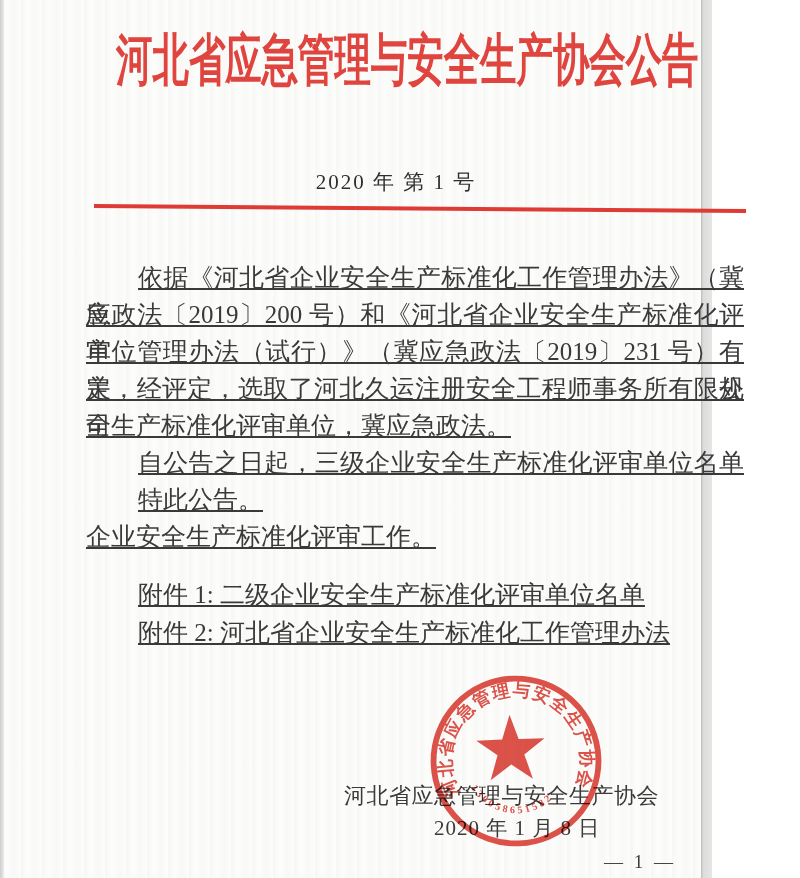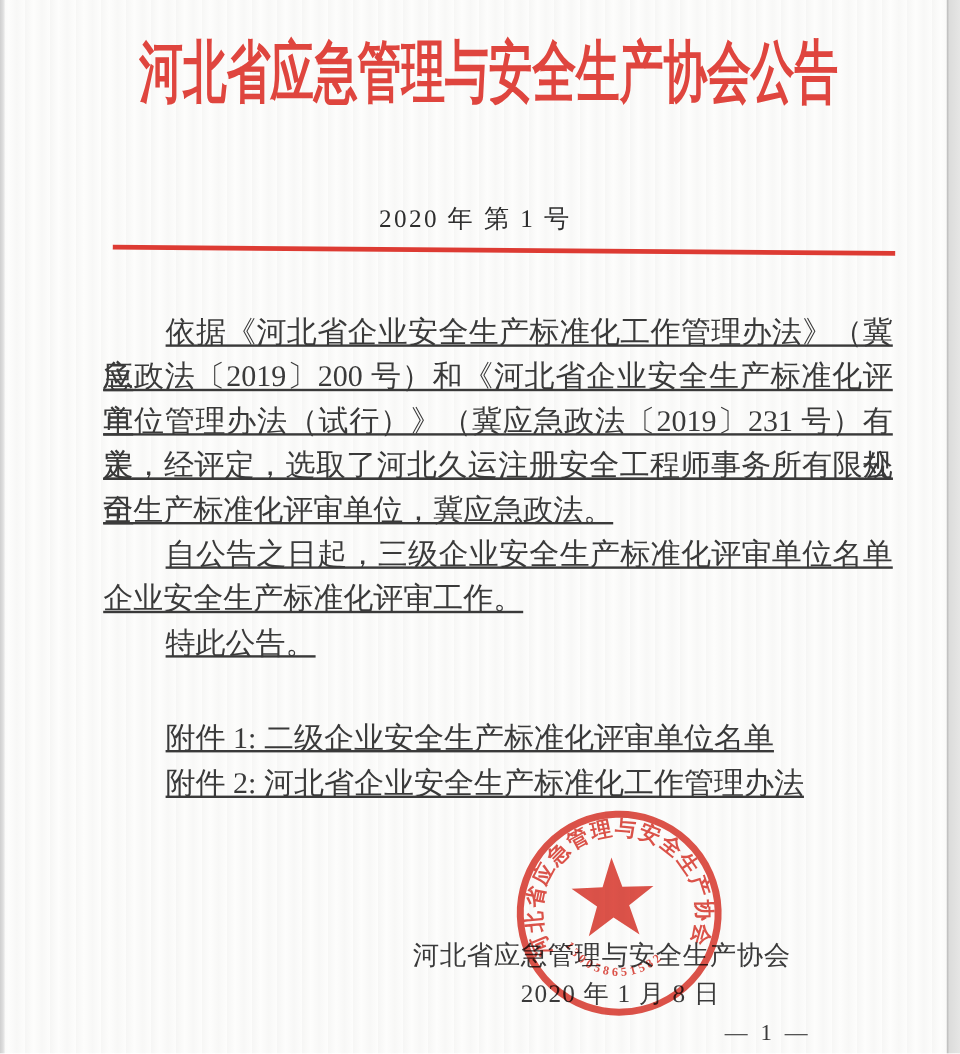--- a/index.html
+++ b/index.html
@@ -3,21 +3,21 @@
 <meta charset="utf-8">
 <style>
   html,body{margin:0;padding:0;}
   body{
     width:800px;height:878px;
     font-family:"Liberation Serif","DejaVu Serif",serif;
     background:#ffffff;
     overflow:hidden;
   }
   .page{
-    position:relative;width:800px;height:878px;
+    position:relative;width:712px;height:878px;
     background:
       repeating-linear-gradient(90deg,
         rgba(120,120,115,0.05) 0px, rgba(120,120,115,0.00) 7px,
         rgba(120,120,115,0.04) 14px, rgba(120,120,115,0.00) 21px),
       #fdfdfc;
   }
   .edge-left{
     position:absolute;left:0;top:0;width:4px;height:878px;
     background:linear-gradient(90deg,#cfcfcf 0%,#dedede 60%,#efefee 100%);
   }
@@ -55,21 +55,21 @@
     white-space:nowrap;
     text-decoration:underline;
   }
   .bline.fill{
     white-space:normal;
     text-align:justify;
     text-align-last:justify;
   }
   .bline.indent{ text-indent:52px; }
   .attach-block{
-    position:absolute;top:597px;left:86px;width:658px;
+    position:absolute;top:576px;left:86px;width:658px;
     font-size:25px;color:#3a3a3a;
   }
   .attach-block .bline{ height:38px;line-height:38px;padding-left:52px; }
   .signature{
     position:absolute;top:781px;left:344px;
     font-size:22px;color:#3a3a3a;letter-spacing:0.5px;
     white-space:nowrap;
   }
   .sig-date{
     position:absolute;top:814px;left:434px;
@@ -108,22 +108,22 @@
 
   <div class="red-rule"></div>
 
   <div class="body-block">
     <div class="bline indent fill">依据《河北省企业安全生产标准化工作管理办法》（冀应</div>
     <div class="bline fill">急政法〔2019〕200 号）和《河北省企业安全生产标准化评审</div>
     <div class="bline fill">单位管理办法（试行）》（冀应急政法〔2019〕231 号）有关规</div>
     <div class="bline fill">定，经评定，选取了河北久运注册安全工程师事务所有限公司</div>
     <div class="bline">全生产标准化评审单位，冀应急政法。</div>
     <div class="bline indent fill">自公告之日起，三级企业安全生产标准化评审单位名单</div>
+    <div class="bline indent">特此公告。</div>
     <div class="bline">企业安全生产标准化评审工作。</div>
-    <div class="bline indent">特此公告。</div>
   </div>
 
   <div class="attach-block">
     <div class="bline">附件 1: 二级企业安全生产标准化评审单位名单</div>
     <div class="bline">附件 2: 河北省企业安全生产标准化工作管理办法</div>
   </div>
 
   <div class="signature">河北省应急管理与安全生产协会</div>
 
   <div class="sig-date">2020 年 1 月 8 日</div>

